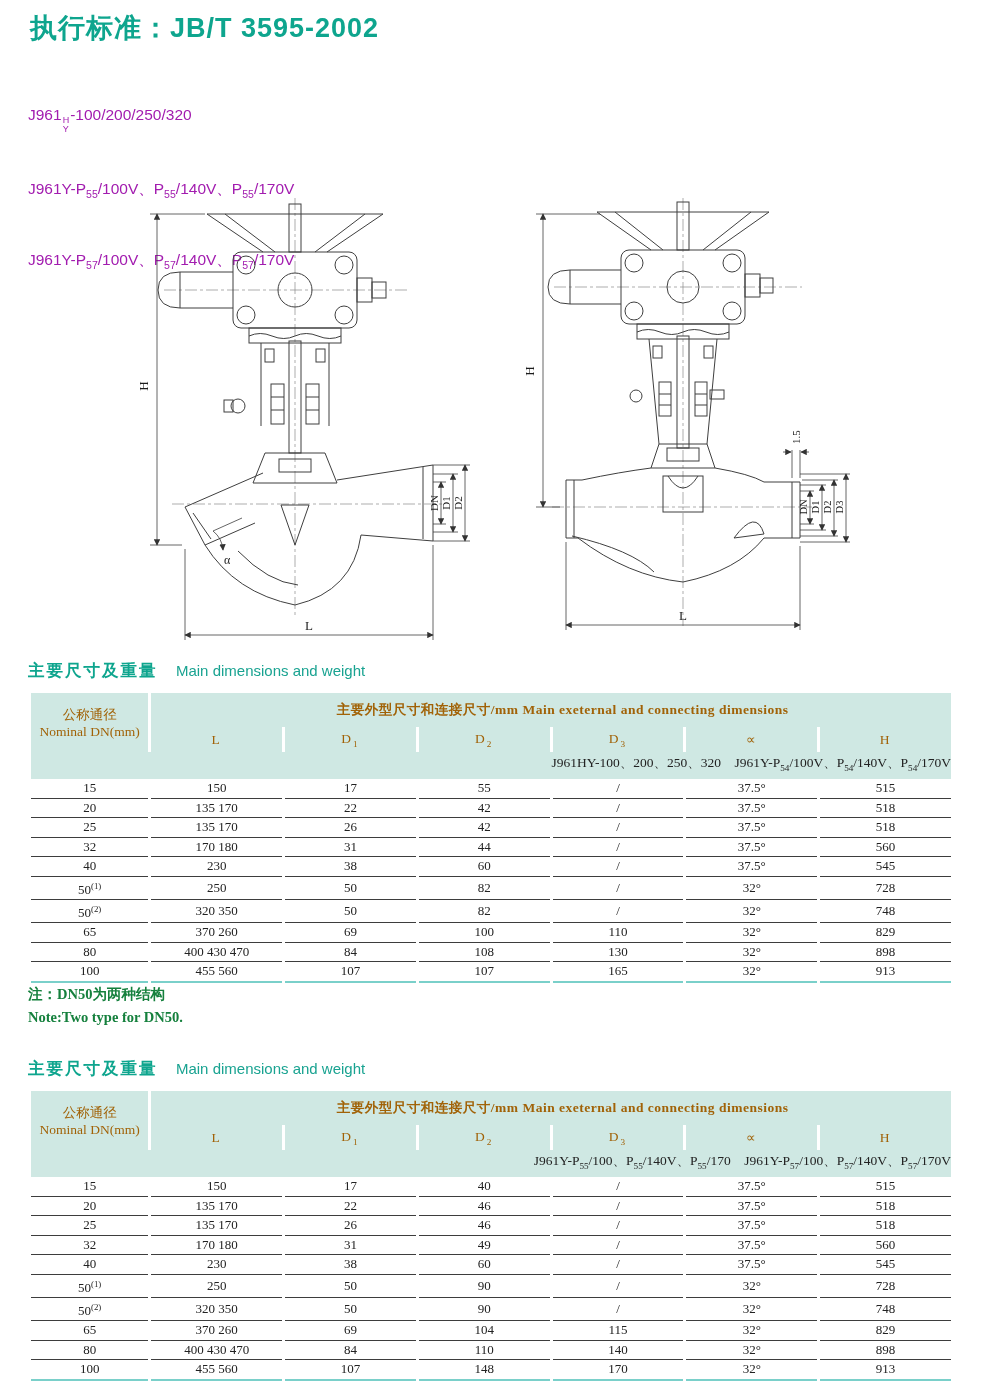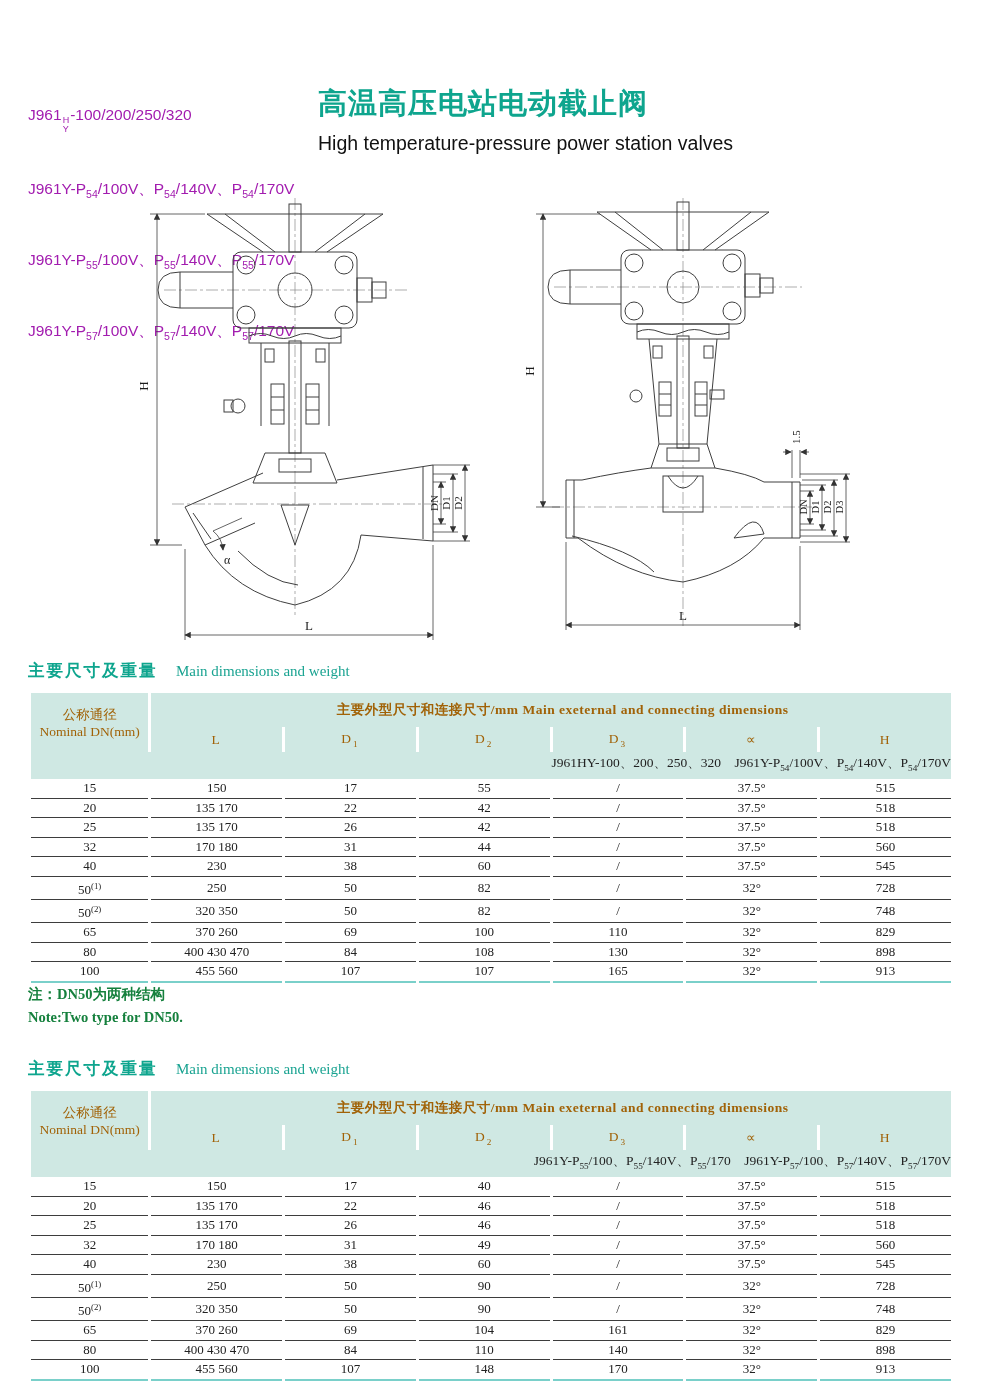--- a/index.html
+++ b/index.html
@@ -13,21 +13,21 @@
           line-height:1;vertical-align:-3px;margin:0 1px;}
   sub{font-size:0.68em;}
   sup{font-size:0.68em;}
   .title-block{position:absolute;left:318px;top:84px;}
   .title-cn{font-size:29px;font-weight:bold;color:#0ea58e;letter-spacing:1px;}
   .title-en{font-size:19.5px;color:#111;margin-top:8px;}
   .drawing{position:absolute;}
   .drawing svg{display:block;}
   .sec-title{position:absolute;left:28px;height:22px;}
   .sec-cn{color:#0ea58e;font-size:16.5px;font-weight:bold;letter-spacing:2px;}
-  .sec-en{color:#19a391;font-size:15px;font-family:Liberation Serif, serif;margin-left:14px;}
+  .sec-en{color:#19a391;font-size:15px;font-family:Liberation Sans, sans-serif;margin-left:14px;}
   .dim-table{position:absolute;left:28px;width:926px;border-collapse:separate;border-spacing:3px 0;
              font-family:"Liberation Serif",serif;font-size:13px;table-layout:fixed;}
   .dim-table th{background:#cfe8e3;font-weight:normal;color:#a16207;}
   .dim-table .group-th{height:32px;font-size:13.5px;font-weight:bold;letter-spacing:0.5px;padding-left:24px;}
   .dim-table .col1-th{font-size:13.5px;line-height:17px;}
   .dim-table .col-th{height:23px;font-size:13.5px;letter-spacing:2px;}
   .dim-table .model-row td{background:#cfe8e3;height:23px;text-align:right;white-space:pre;
              border-bottom:none;font-size:13.5px;}
   .dim-table tbody td{height:14.5px;text-align:center;border-bottom:1px solid #3d3d3d;
              padding:2px 0;line-height:14px;}
@@ -37,32 +37,28 @@
   .dln{stroke:#3f3f3f;stroke-width:1;fill:none;}
   .cl{stroke:#8a8a8a;stroke-width:0.7;fill:none;stroke-dasharray:12 3 3 3;}
   .dim{stroke:#3f3f3f;stroke-width:0.8;fill:none;}
   .dtxt{font-family:"Liberation Serif",serif;fill:#1c1c1c;}
 </style>
 </head>
 <body>
 
 <div id="page">
 
+  <div class="std-title">执行标准：JB/T 3595-2002</div>
 
   <div class="models">
     <div>J961<span class="stack"><span>H</span><span>Y</span></span>-100/200/250/320</div>
-    <div>J961Y-P<sub>54</sub>/100V、P<sub>54</sub>/140V、P<sub>54</sub>/170V</div>
     <div>J961Y-P<sub>55</sub>/100V、P<sub>55</sub>/140V、P<sub>55</sub>/170V</div>
     <div>J961Y-P<sub>57</sub>/100V、P<sub>57</sub>/140V、P<sub>57</sub>/170V</div>
   </div>
 
-  <div class="title-block">
-    <div class="title-cn">高温高压电站电动截止阀</div>
-    <div class="title-en">High temperature-pressure power station valves</div>
-  </div>
 
   <div class="drawing" style="left:110px;top:186px;width:360px;height:475px;">
     <svg width="360" height="475" viewBox="0 0 360 475">
       <defs>
         <marker id="aL" viewBox="0 0 10 10" refX="9" refY="5" markerWidth="8" markerHeight="8" orient="auto-start-reverse">
           <path d="M0,0 L10,5 L0,10 z" fill="#333"></path>
         </marker>
       </defs>
 
       <line class="cl" x1="185" y1="12" x2="185" y2="432"></line>
@@ -498,21 +494,21 @@
           <td>90</td>
           <td>/</td>
           <td>32°</td>
           <td>748</td>
         </tr>
         <tr>
           <td>65</td>
           <td>370  260</td>
           <td>69</td>
           <td>104</td>
-          <td>161</td>
+          <td>115</td>
           <td>32°</td>
           <td>829</td>
         </tr>
         <tr>
           <td>80</td>
           <td>400  430  470</td>
           <td>84</td>
           <td>110</td>
           <td>140</td>
           <td>32°</td>

